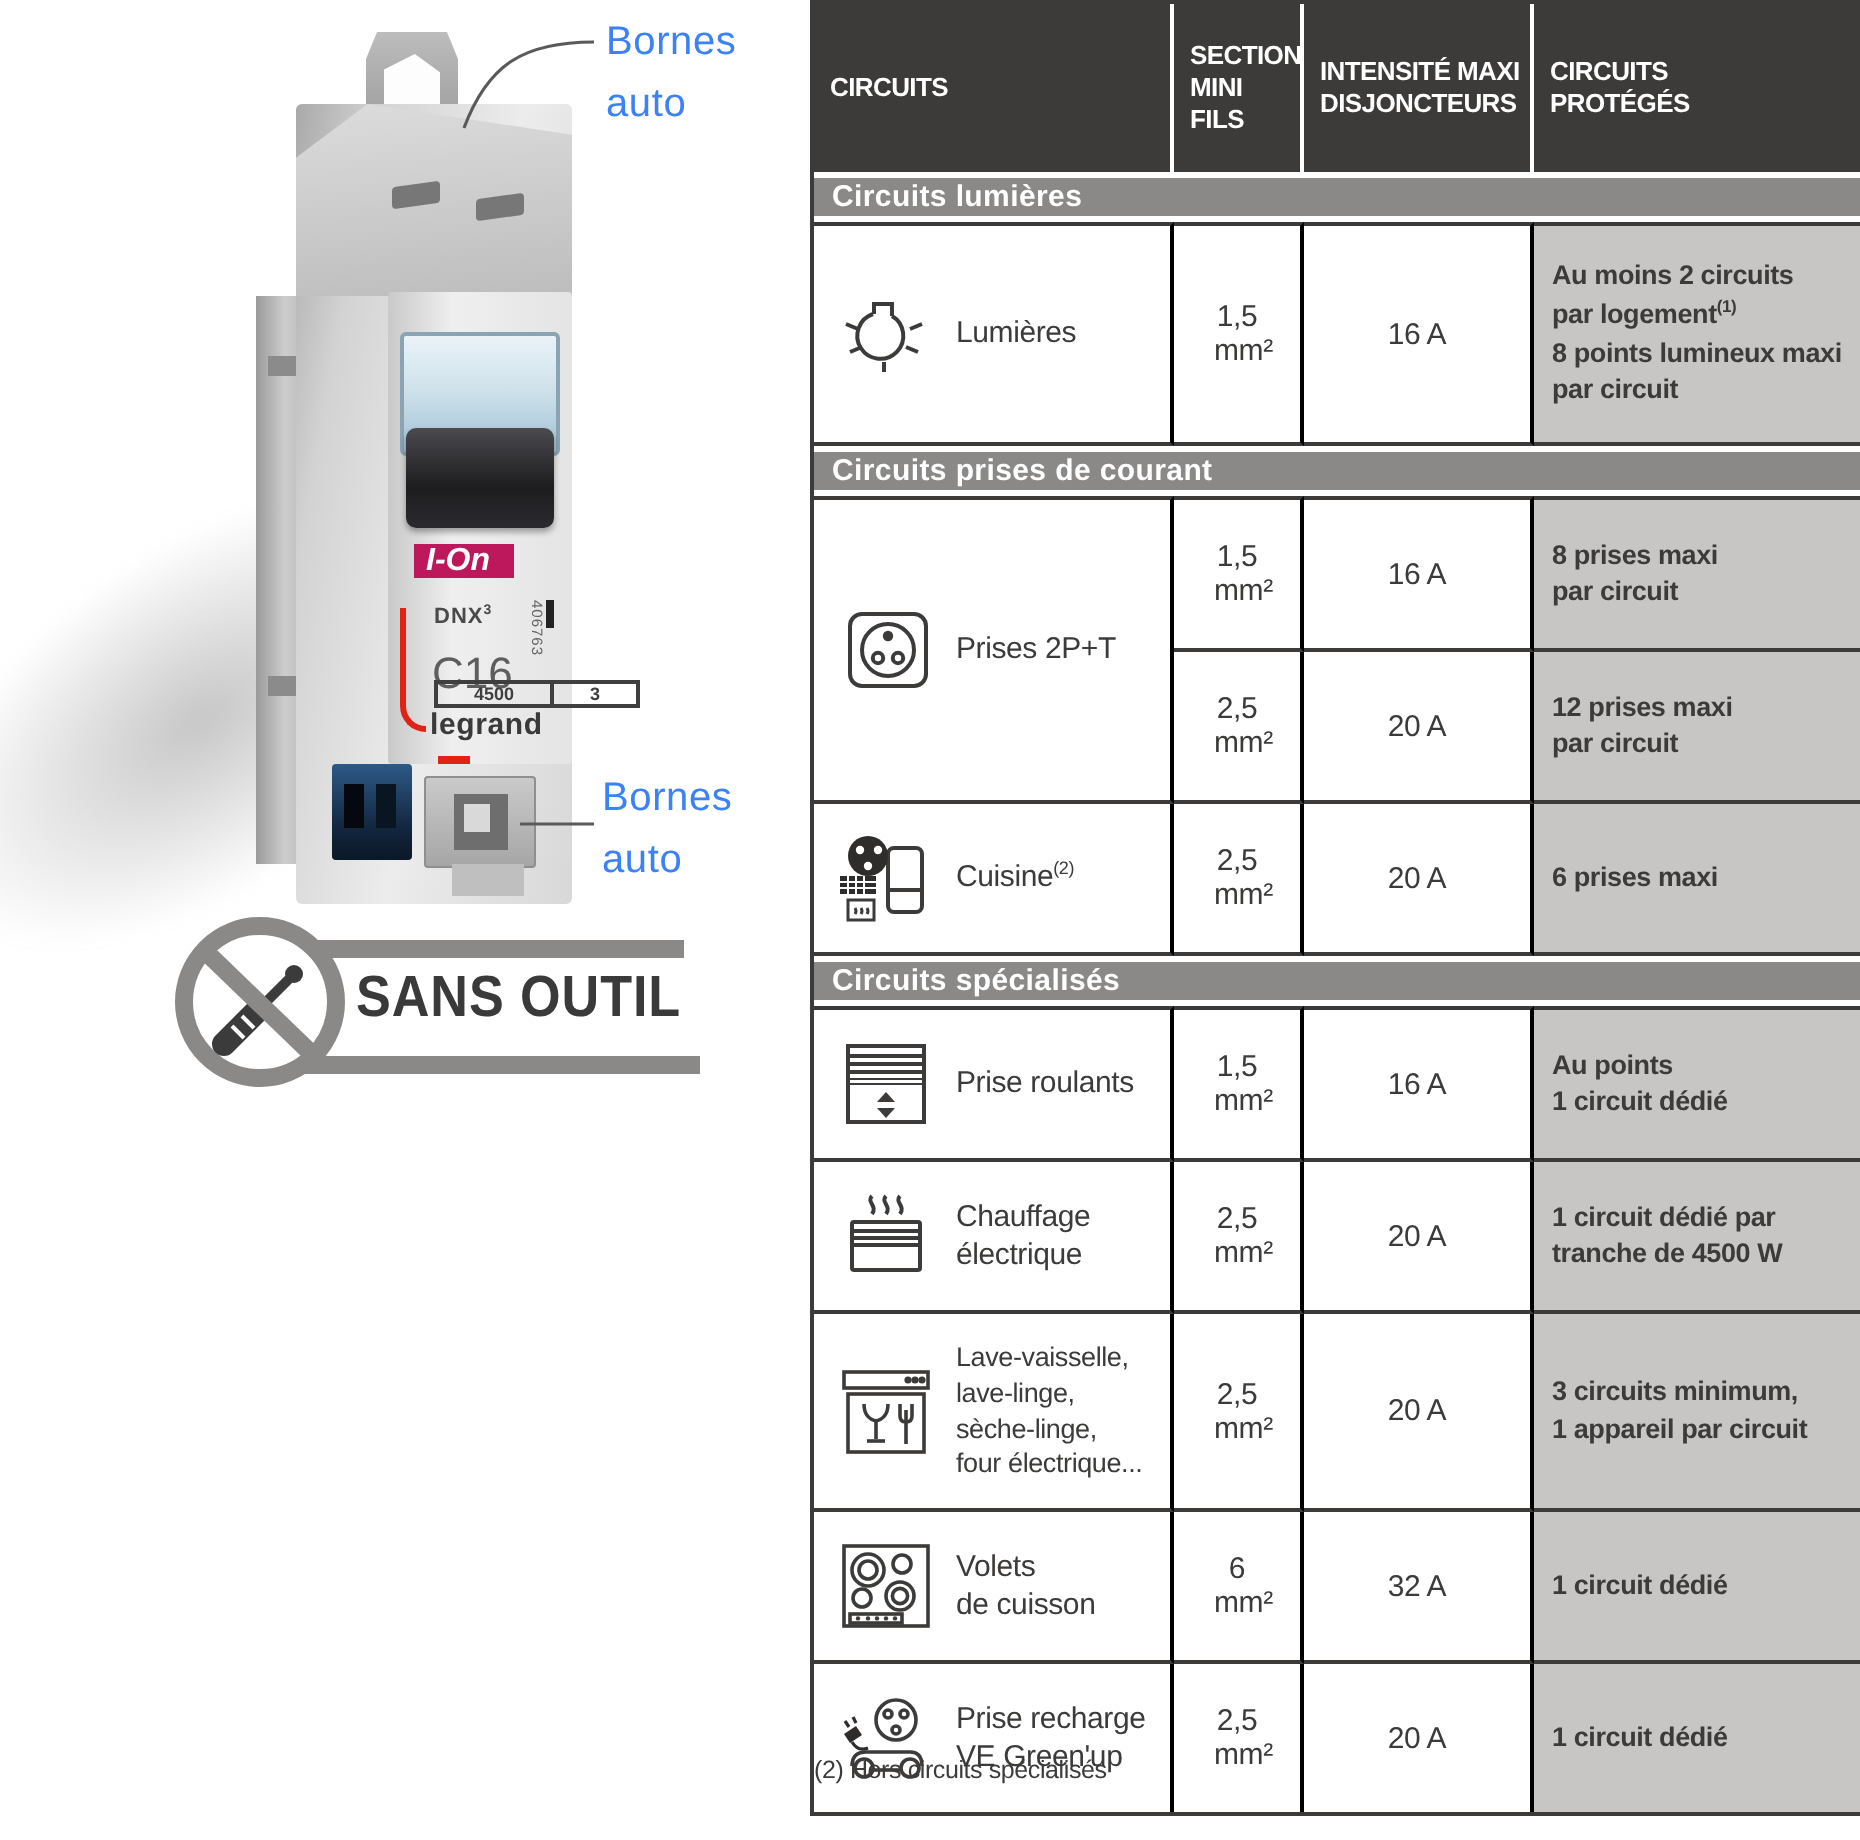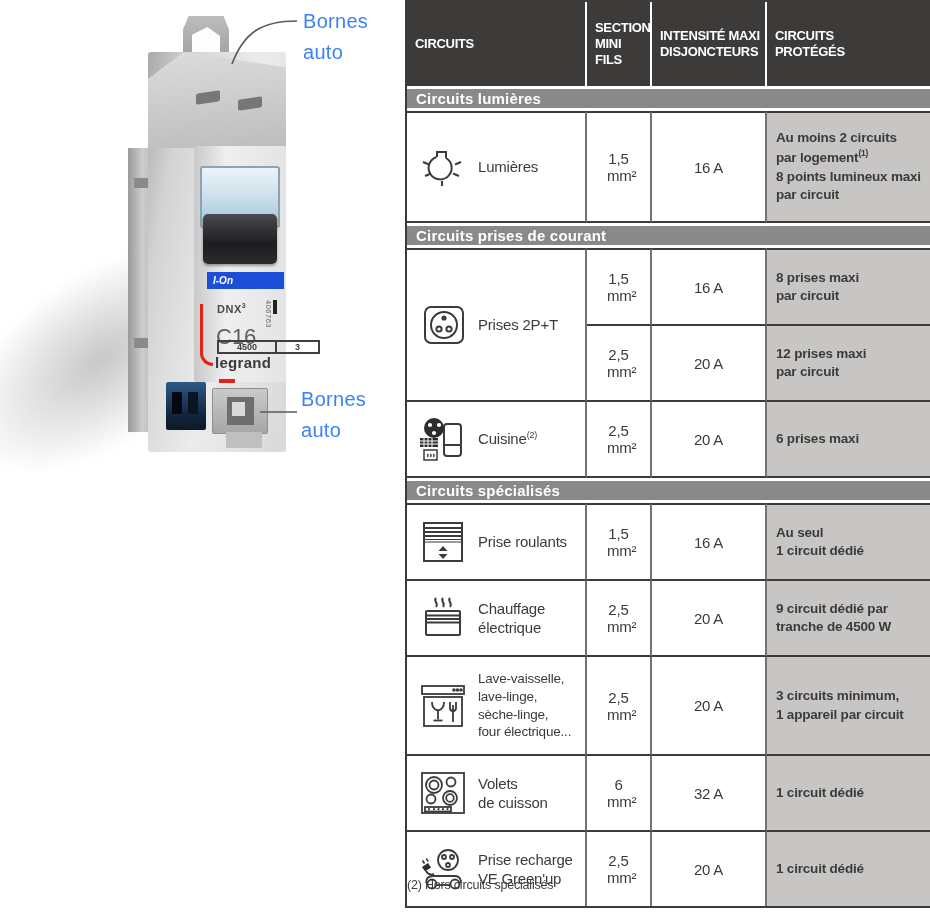--- a/index.html
+++ b/index.html
@@ -34,22 +34,22 @@
   .slot { background:#777; transform:skewY(-8deg); border-radius:2px; }
   .slot-1 { left:196px; top:92px; width:24px; height:11px; }
   .slot-2 { left:238px; top:98px; width:24px; height:11px; }
 
   .front-module { left:194px; top:146px; width:92px; height:236px; border-radius:2px;
                   background:linear-gradient(90deg,#c9c9c9,#efefef 35%,#e4e4e4); }
   .window { left:200px; top:166px; width:80px; height:62px; border:2px solid #8aa4b4; border-radius:3px;
             background:linear-gradient(#eaf3f8 0%,#cfe2ec 45%,#a3c2d5 100%); }
   .toggle { left:203px; top:214px; width:74px; height:50px; border-radius:5px;
             background:linear-gradient(#4b4b4f,#1d1d20 60%,#2b2b2f); box-shadow:0 2px 3px rgba(0,0,0,.35); }
-  .switch-strip { left:207px; top:272px; width:77px; height:17px; background:#1d4ed8; color:#fff;
-                  font-size:10px; font-weight:bold; font-style:italic; line-height:17px; padding-left:6px; }
+  .switch-strip { left:207px; top:272px; width:50px; height:17px; background:#be185d; color:#fff;
+                  font-size:16px; font-weight:bold; font-style:italic; line-height:17px; padding-left:6px; }
 
   .label-block { left:198px; top:296px; width:86px; height:88px; }
   .red-bracket { left:2px; top:8px; width:13px; height:62px;
                  border-left:3px solid #e02314; border-bottom:3px solid #e02314; border-bottom-left-radius:14px; }
   .brk-series { left:19px; top:6px; font-size:11px; font-weight:bold; color:#4a4a4a; letter-spacing:.5px; }
   .brk-series sup { font-size:7px; }
   .brk-rating { left:18px; top:17px; font-size:22px; color:#5e5e5e;margin-top:11px; }
   .brk-capbox { left:19px; top:44px; display:inline-flex; border:2px solid #3f3f3f; font-size:9px; font-weight:bold; color:#3f3f3f; line-height:10px; }
   .brk-capbox span { padding:0 18px; }
   .brk-capbox .curve { border-left:2px solid #3f3f3f; }
@@ -90,21 +90,21 @@
 
   tr.hdr td { background:#3c3b3a; color:#fff; font-size:13px; font-weight:bold; letter-spacing:-.3px;
               line-height:1.25; height:84px; vertical-align:middle; padding:6px 2px 6px 8px;
               border-right:2px solid #fff; }
   tr.hdr td:last-child { border-right:none; }
   .hdr-narrow { display:inline-block; max-width:95px; }
 
   tr.band td { background:#8a8988; color:#fff; font-size:15px; font-weight:bold; height:21px;
                padding:1px 2px 1px 9px; border-top:3px solid #fff; border-bottom:3px solid #fff; letter-spacing:.2px; }
 
-  td.cell { border-right:2px solid #737373; border-bottom:2px solid #3c3b3a; vertical-align:middle; background:#fff; }
+  td.cell { border-right:2px solid #000000; border-bottom:2px solid #3c3b3a; vertical-align:middle; background:#fff; }
   td.cell:last-child, td.c-prot { border-right:none; }
   tr.rt td.cell { border-top:2px solid #3c3b3a; }
   tr.last td.cell { border-bottom:none; }
 
   .h112 td.cell, td.h112 { height:112px; } .h68 td.cell, td.h68 { height:68px; }
   .h65 td.cell { height:53px; } .h99 td.cell { height:99px; }
   .h70 td.cell { height:70px; } .h59 td.cell { height:59px; }
 
   td.c-circ { padding:4px 2px 4px 10px; }
   .circ-inner { display:flex; align-items:center; gap:9px; }
@@ -163,20 +163,38 @@
     <div class="abs brk-foot"></div>
 
     <svg class="abs leader-svg">
       <path d="M232 64 C 244 32, 262 21, 297 21" fill="none" stroke="#5a5a5a" stroke-width="1.6"></path>
       <path d="M260 412 L 297 412" fill="none" stroke="#5a5a5a" stroke-width="1.6"></path>
     </svg>
 
     <div class="abs callout callout-top">Bornes auto</div>
     <div class="abs callout callout-bottom">Bornes auto</div>
 
+    <div class="abs no-tool">
+      <div class="abs nt-bar nt-bar-top"></div>
+      <div class="abs nt-bar nt-bar-bottom"></div>
+      <svg class="abs nt-circle" width="96" height="96" viewBox="0 0 96 96">
+        <circle cx="48" cy="48" r="38" fill="#fff" stroke="#8a8988" stroke-width="9"></circle>
+        <g stroke="#3b3b3b" stroke-linecap="round">
+          <line x1="30" y1="69" x2="48" y2="51" stroke-width="12"></line>
+          <line x1="48" y1="51" x2="62" y2="37" stroke-width="5"></line>
+        </g>
+        <circle cx="65" cy="34" r="4.5" fill="#3b3b3b"></circle>
+        <g stroke="#fff" stroke-width="2">
+          <line x1="34" y1="60" x2="40" y2="66"></line>
+          <line x1="39" y1="55" x2="45" y2="61"></line>
+        </g>
+        <line x1="21" y1="23" x2="75" y2="75" stroke="#8a8988" stroke-width="9"></line>
+      </svg>
+      <div class="abs nt-text">SANS OUTIL</div>
+    </div>
   </div>
 
   <div class="table-panel">
     <table class="spec">
       <colgroup>
           <col class="c1">
           <col class="c2">
           <col class="c3">
           <col class="c4">
         </colgroup>
@@ -303,21 +321,21 @@
                     </g>
                 <polygon points="26,28 30.5,33 21.5,33" fill="#3c3b3a" stroke="none"></polygon>
                 <polygon points="26,41 30.5,36 21.5,36" fill="#3c3b3a" stroke="none"></polygon>
               </svg>
             </span>
             <span class="lbl">Prise roulants</span>
           </div>
         </td>
         <td class="cell c-sec">1,5 mm²</td>
         <td class="cell c-amp">16 A</td>
-        <td class="cell c-prot"><span>Au seul</span><br><span>1 circuit dédié</span></td>
+        <td class="cell c-prot"><span>Au points</span><br><span>1 circuit dédié</span></td>
       </tr>
 
       <tr class="h68">
         <td class="cell c-circ">
           <div class="circ-inner">
             <span class="icn">
               <svg class="rowicon" width="52" height="48" viewBox="0 0 52 48" fill="none" stroke-width="2">
                 <path d="M19 4 c-3 3 3 5 0 9"></path>
                     <path d="M26 4 c-3 3 3 5 0 9"></path>
                     <path d="M33 4 c-3 3 3 5 0 9"></path>
@@ -325,21 +343,21 @@
                 <line x1="9" y1="21.5" x2="43" y2="21.5"></line>
                     <line x1="9" y1="25" x2="43" y2="25"></line>
                     <line x1="9" y1="28.5" x2="43" y2="28.5"></line>
               </svg>
             </span>
             <span class="lbl"><span>Chauffage</span><br><span>électrique</span></span>
           </div>
         </td>
         <td class="cell c-sec">2,5 mm²</td>
         <td class="cell c-amp">20 A</td>
-        <td class="cell c-prot"><span>9 circuit dédié par</span><br><span>tranche de 4500 W</span></td>
+        <td class="cell c-prot"><span>1 circuit dédié par</span><br><span>tranche de 4500 W</span></td>
       </tr>
 
       <tr class="h99">
         <td class="cell c-circ">
           <div class="circ-inner">
             <span class="icn">
               <svg class="rowicon" width="52" height="48" viewBox="0 0 52 48" fill="none" stroke-width="1.8">
                 <rect x="5" y="4" width="42" height="8"></rect>
                 <circle cx="37" cy="8" r="0.9" fill="#3c3b3a"></circle>
                     <circle cx="40.5" cy="8" r="0.9" fill="#3c3b3a"></circle>

